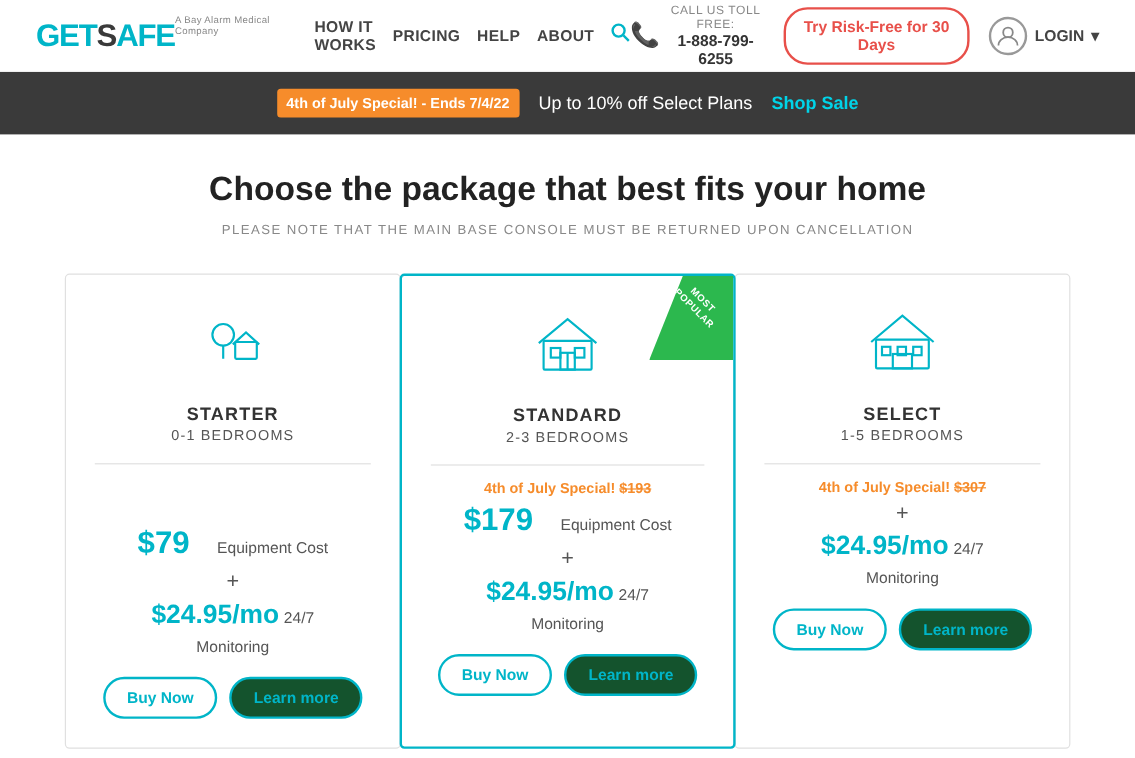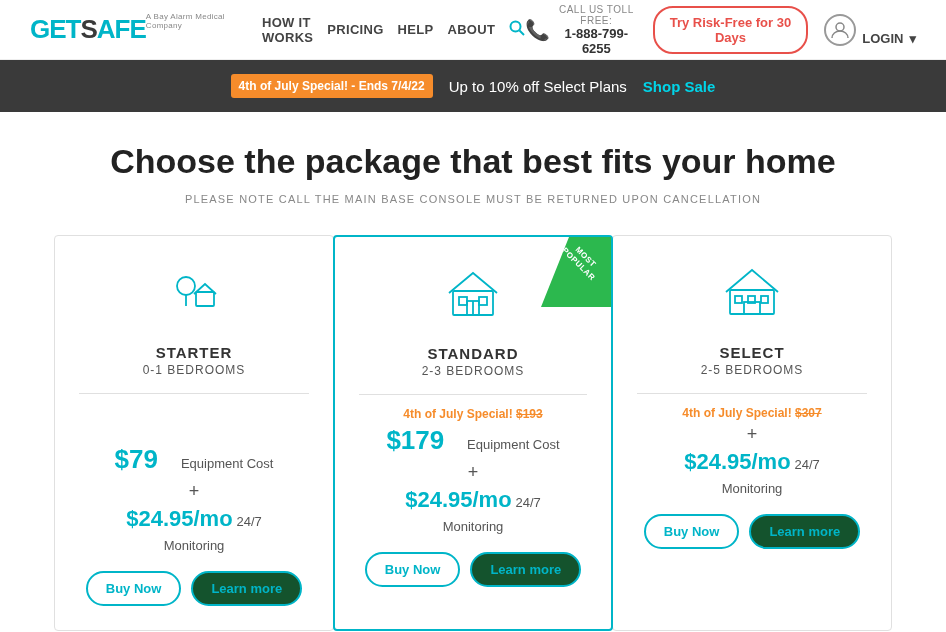--- a/index.html
+++ b/index.html
@@ -85,21 +85,21 @@
       color: #e8504a;
       background: #fff;
       padding: 7px 14px;
       border-radius: 20px;
       font-size: 13px;
       font-weight: 600;
       cursor: pointer;
     }
     .login-area {
       display: flex;
-      align-items: flex-end;
+      align-items: center;
       gap: 6px;
       cursor: pointer;
       font-size: 13px;
       font-weight: 600;
       color: #444;
     }
     .avatar-circle {
       width: 32px;
       height: 32px;
       border-radius: 50%;
@@ -140,21 +140,21 @@
       text-decoration: none;
       cursor: pointer;
     }
 
     
     .main {
       padding: 30px 40px 40px;
       text-align: center;
     }
     .page-title {
-      font-size: 34px;
+      font-size: 28px;
       font-weight: 700;
       color: #222;
       margin-bottom: 12px;
     }
     .subtitle {
       font-size: 11px;
       color: #888;
       letter-spacing: 1.2px;
       margin-bottom: 30px;
     }
@@ -353,21 +353,21 @@
 </header>
 
 <div class="promo-bar">
   <div class="promo-badge">4th of July Special! - Ends 7/4/22</div>
   <span class="promo-text">Up to 10% off Select Plans</span>
   <a class="shop-sale-link">Shop Sale</a>
 </div>
 
 <main class="main">
   <h1 class="page-title">Choose the package that best fits your home</h1>
-  <p class="subtitle">PLEASE NOTE CALL THE MAIN BASE CONSOLE MUST BE RETURNED UPON CANCELLATION</p>
+  <p class="subtitle">PLEASE NOTE THAT THE MAIN BASE CONSOLE MUST BE RETURNED UPON CANCELLATION</p>
 
   <div class="cards-row">
 
     <div class="card">
       <div class="card-icon">
         <svg width="56" height="56" viewBox="0 0 56 56" fill="none" stroke="#00b5c8" stroke-width="1.8">
 
           <circle cx="20" cy="22" r="9"></circle>
           <line x1="20" y1="31" x2="20" y2="42"></line>
 
@@ -439,21 +439,21 @@
 
           <rect x="6" y="26" width="44" height="24" rx="1"></rect>
           <polyline points="2,28 28,6 54,28"></polyline>
           <rect x="11" y="32" width="7" height="7"></rect>
           <rect x="24" y="32" width="7" height="7"></rect>
           <rect x="37" y="32" width="7" height="7"></rect>
           <rect x="20" y="38" width="16" height="12"></rect>
         </svg>
       </div>
       <div class="card-plan-name">SELECT</div>
-      <div class="card-bedrooms">2-5 BEDROOMS</div>
+      <div class="card-bedrooms">1-5 BEDROOMS</div>
       <hr class="card-divider">
       <div class="special-label">
         <span>4th of July Special!</span>
         <span class="original-price">$307</span>
       </div>
       <div class="plus">+</div>
       <div class="monitoring-row">
         <span class="monitoring-price">$24.95/mo</span>
         <span class="monitoring-label">24/7</span>
       </div>

